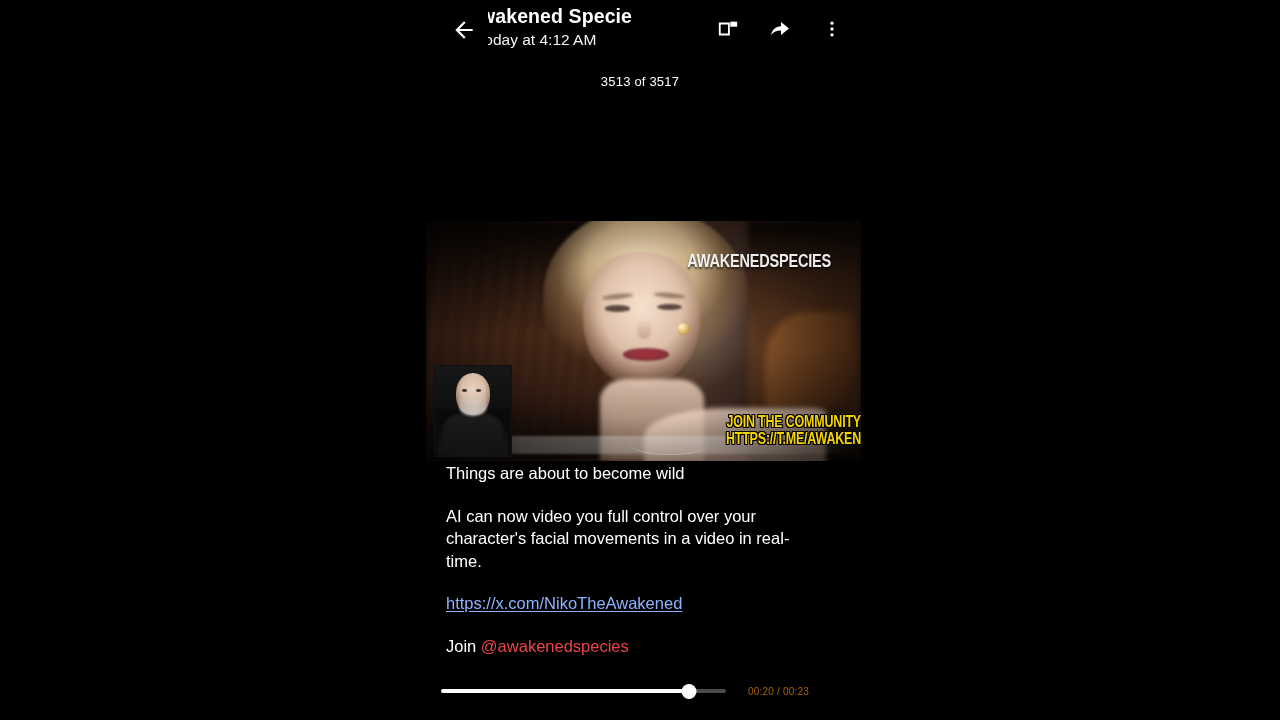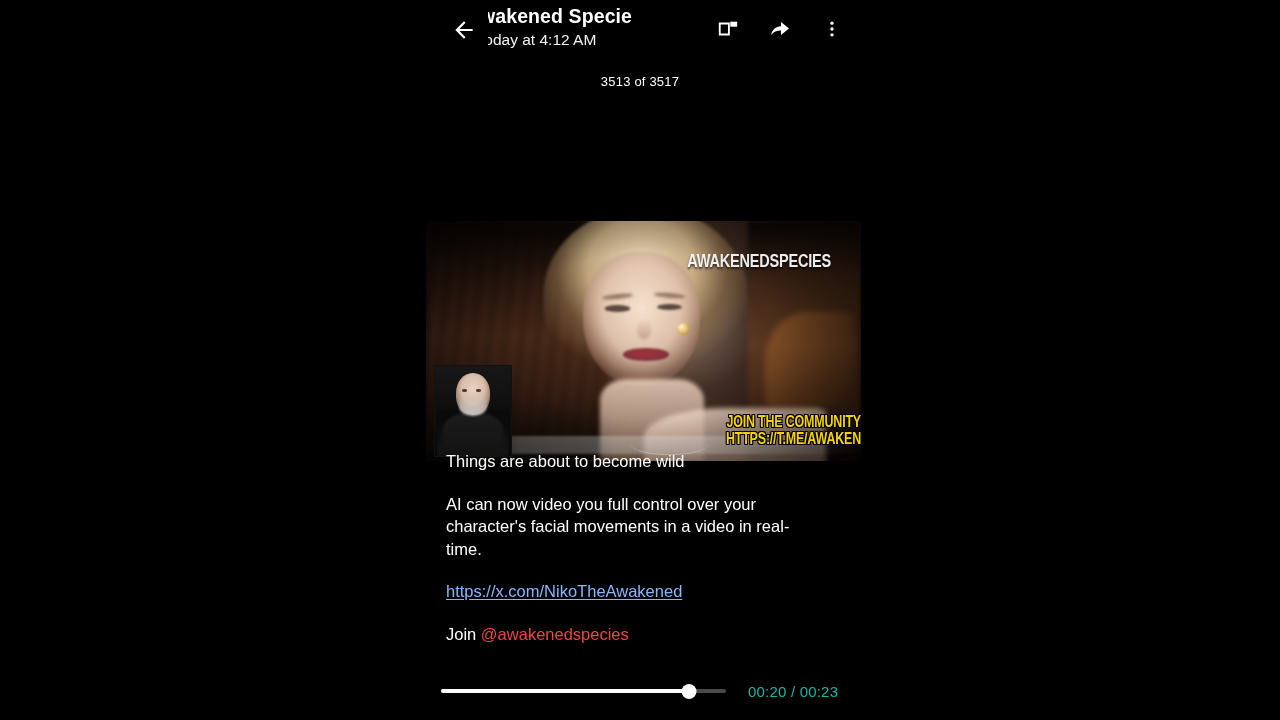--- a/index.html
+++ b/index.html
@@ -371,21 +371,21 @@
   .msg-text {
     position: absolute;
     left: 446px;
     top: 450px;
     width: 366px;
   }
   .msg-p {
     font-size: 16.5px;
     line-height: 22.6px;
     color: #ffffff;
-    margin: 0 0 20px 0;
+    margin: 12px 0 20px 0;
   }
   .msg-p:last-child { margin-bottom: 0; }
   .msg-link {
     color: #8cb4ff;
     text-decoration: underline;
     text-decoration-color: #8cb4ff;
     text-underline-offset: 2px;
     cursor: pointer;
   }
   .msg-mention {
@@ -432,22 +432,22 @@
     position: absolute;
     top: 8px;
     width: 15px;
     height: 15px;
     border-radius: 50%;
     background: #ffffff;
     transform: translateX(-7.5px);
   }
   .time-label {
     margin-left: 22px;
-    font-size: 15px;
-    color: #14b8a6;
+    font-size: 10px;
+    color: #a16207;
     white-space: nowrap;
     letter-spacing: 0.2px;
   }
 </style>
 </head>
 <body>
 
 <div class="viewer">
 
   <div class="topbar">

